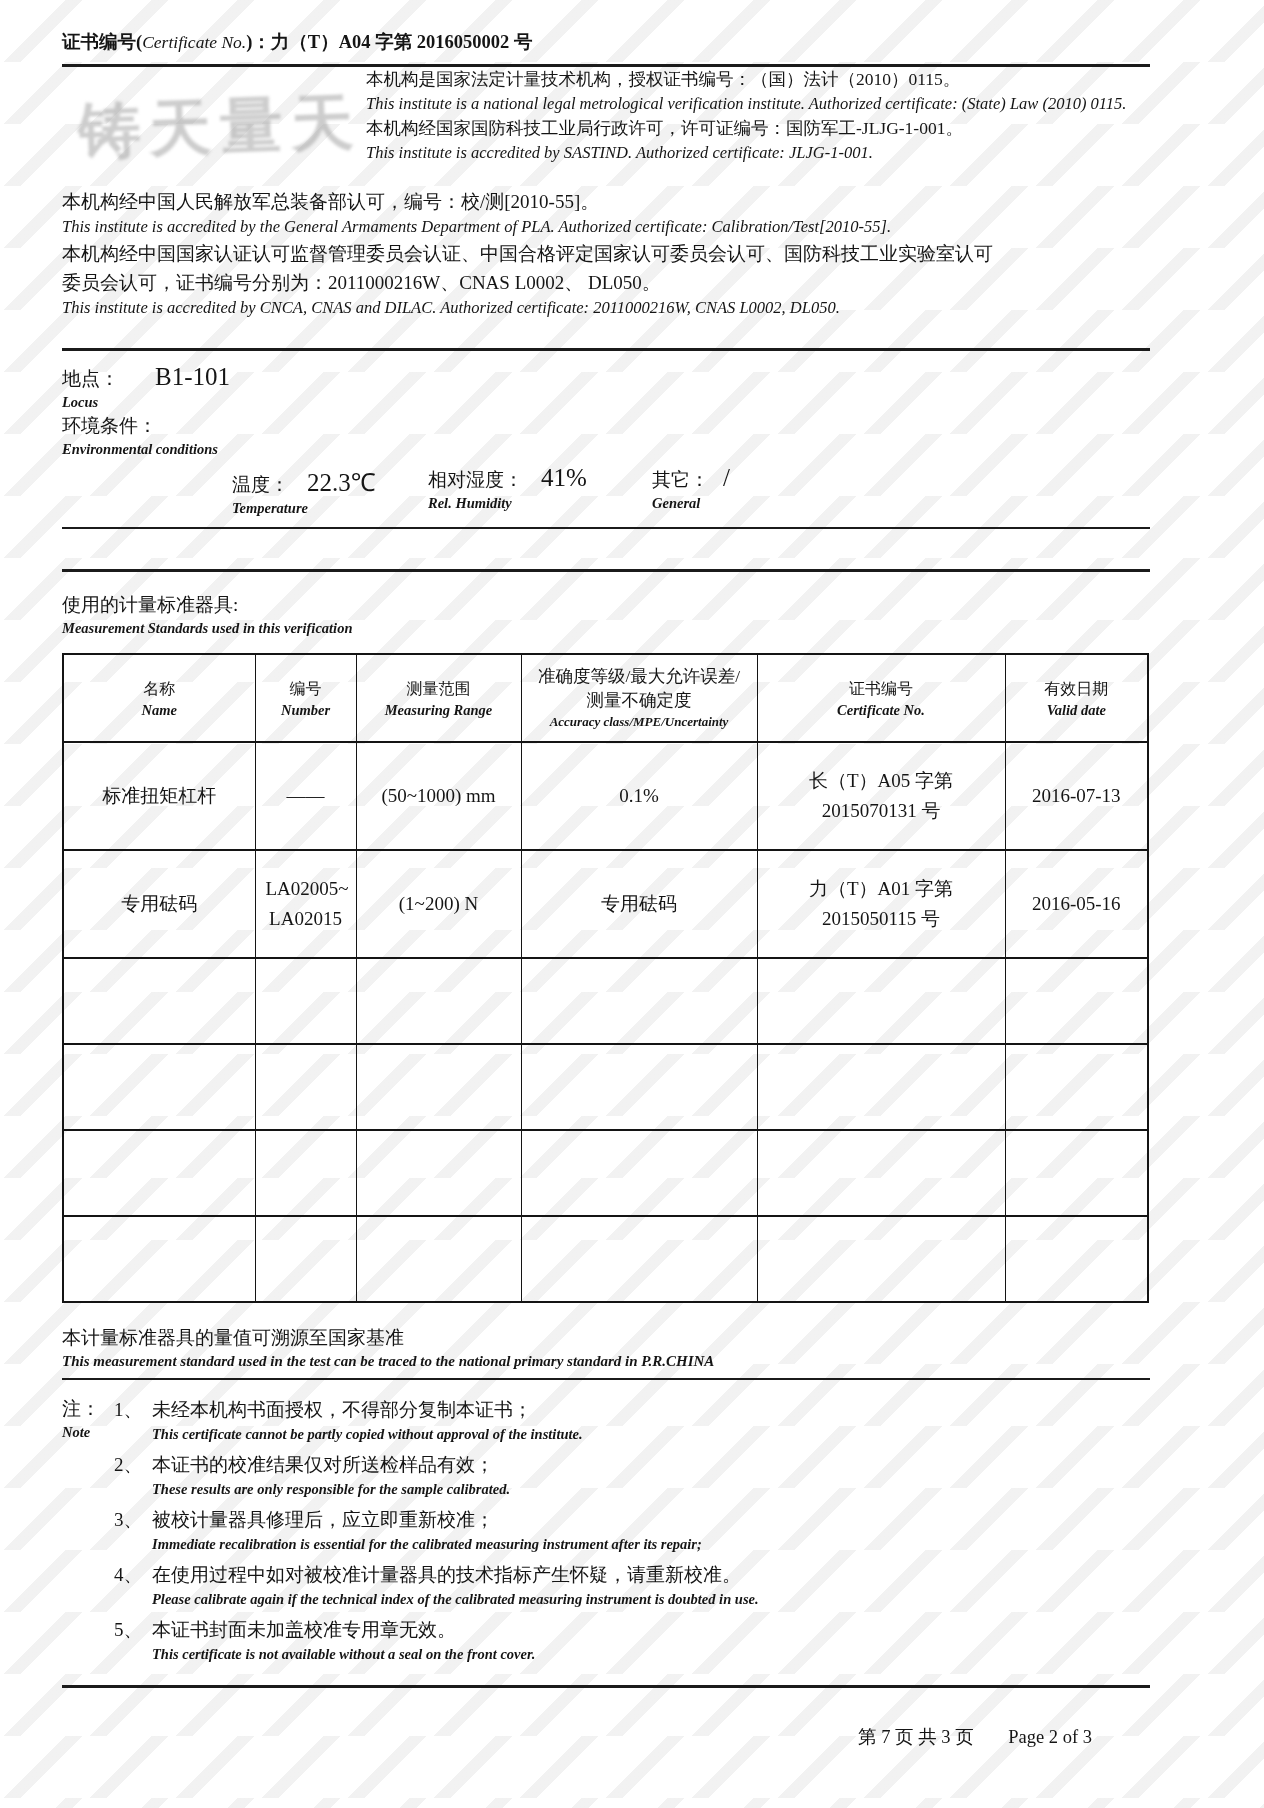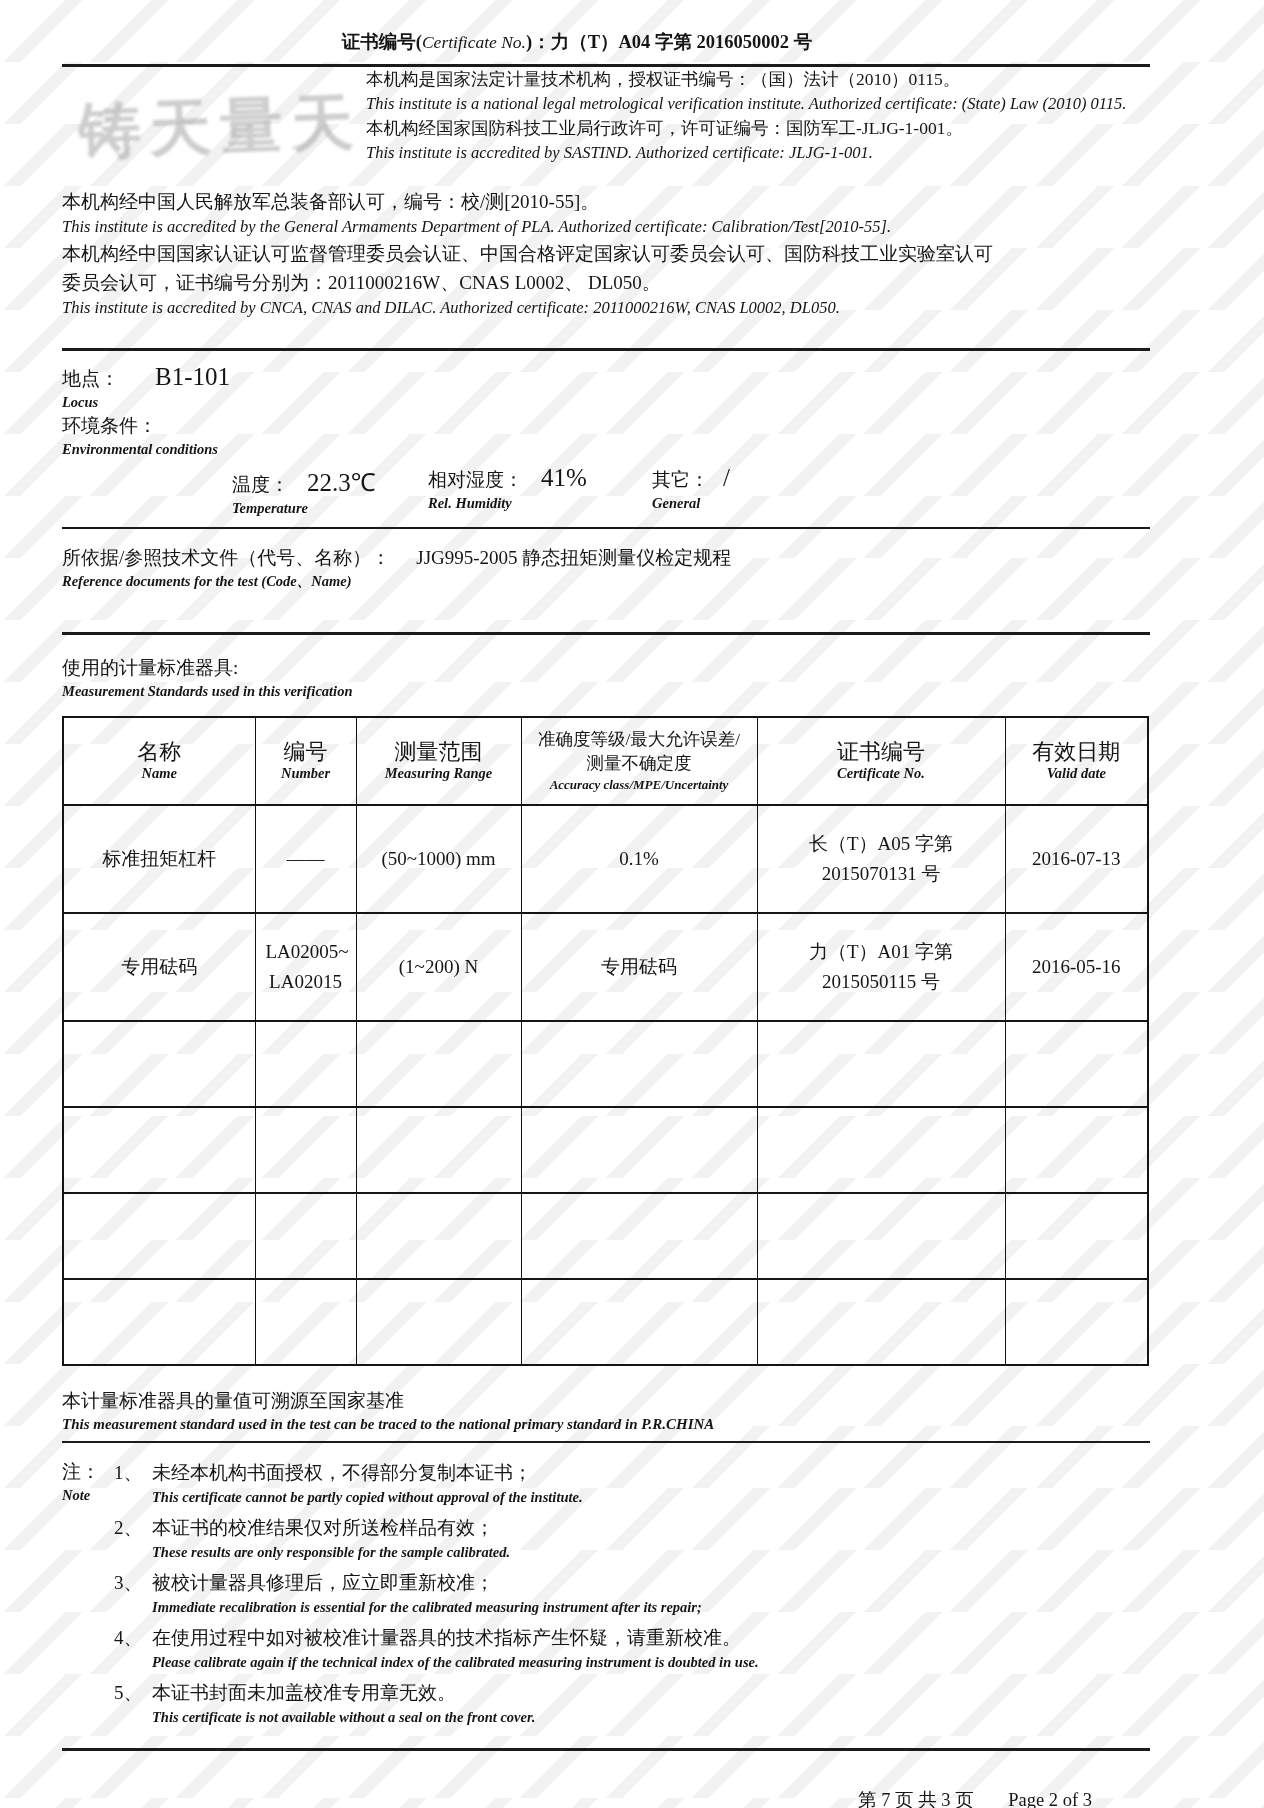--- a/index.html
+++ b/index.html
@@ -23,21 +23,21 @@
     position:relative;
     padding:30px 114px 0 62px;
   }
   .cn{font-size:19px;line-height:26px;}
   .cn-sm{font-size:17.5px;line-height:25px;}
   .en{font-family:"Liberation Serif",serif;font-style:italic;font-size:16.5px;line-height:24px;}
   .en-b{font-family:"Liberation Serif",serif;font-style:italic;font-weight:bold;font-size:14.5px;line-height:21px;}
   .rule{background:#1b1b1b;}
   .r3{height:3px;}
   .r2{height:2.5px;}
-  .cert-header{text-align:center;padding-right:58px;font-size:18.5px;font-weight:600;line-height:24px;}
+  .cert-header{text-align:left;padding-right:58px;font-size:18.5px;font-weight:600;line-height:24px;}
   .cert-header .en-part{font-weight:normal;font-style:italic;font-size:17.5px;}
   .inst-row{display:flex;}
   .seal{
     width:288px;flex:0 0 288px;
     padding-top:18px;padding-left:16px;
     font-size:62px;font-weight:bold;letter-spacing:9px;
     color:#9a9a9a;opacity:.5;filter:blur(1.4px);
     transform:rotate(-2deg);
     user-select:none;white-space:nowrap;overflow:hidden;
   }
@@ -63,21 +63,21 @@
   }
   table.std td,table.std th{
     border-left:1px solid #141414;
     border-top:2px solid #141414;
     text-align:center;vertical-align:middle;
     padding:4px 10px;
     font-weight:normal;
   }
   table.std tr:first-child th{border-top:none;}
   table.std td:first-child,table.std th:first-child{border-left:none;}
-  th .hcn{font-size:22px;line-height:25px;}
+  th .hcn{font-size:16px;line-height:25px;}
   th .hen{font-family:"Liberation Serif",serif;font-style:italic;font-weight:bold;font-size:14.5px;line-height:19px;}
   th.acc .hcn{font-size:17.5px;line-height:24px;}
   th.acc .hen{font-size:13px;}
   tr.hdr{height:88px;}
   tr.data{height:108px;}
   tr.blank{height:86px;}
   td{font-size:19px;line-height:30px;}
   .trace{margin-top:22px;}
   .notes{display:flex;margin-top:16px;}
   .note-head{width:52px;flex:0 0 52px;}
@@ -157,27 +157,20 @@
             <span class="cn">其它：</span>
             <span class="val" style="margin-left:14px;">/</span>
           </div>
           <div class="en-b">General</div>
         </div>
       </div>
     </div>
 
     <div class="rule r2" style="margin-top:8px;"></div>
 
-    <div class="ref-row">
-      <div class="ref-line">
-        <span class="cn">所依据/参照技术文件（代号、名称）：</span>
-        <span class="cn ref-value">JJG995-2005 静态扭矩测量仪检定规程</span>
-      </div>
-      <div class="en-b">Reference documents for the test (Code、Name)</div>
-    </div>
 
     <div class="rule r2" style="margin-top:40px;"></div>
 
     <div class="std-title" style="margin-top:20px;">
       <div class="cn">使用的计量标准器具:</div>
       <div class="en-b">Measurement Standards used in this verification</div>
     </div>
 
     <table class="std">
       <colgroup>

